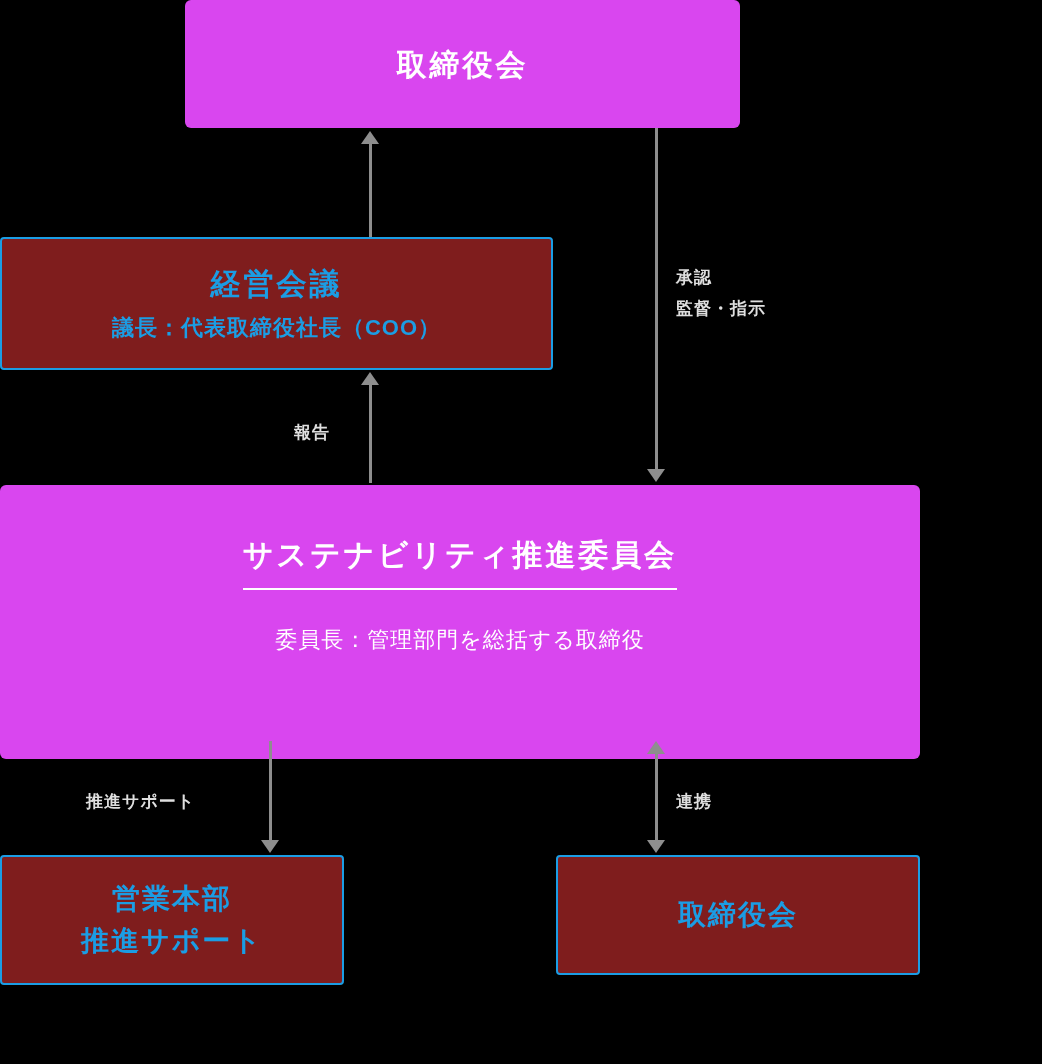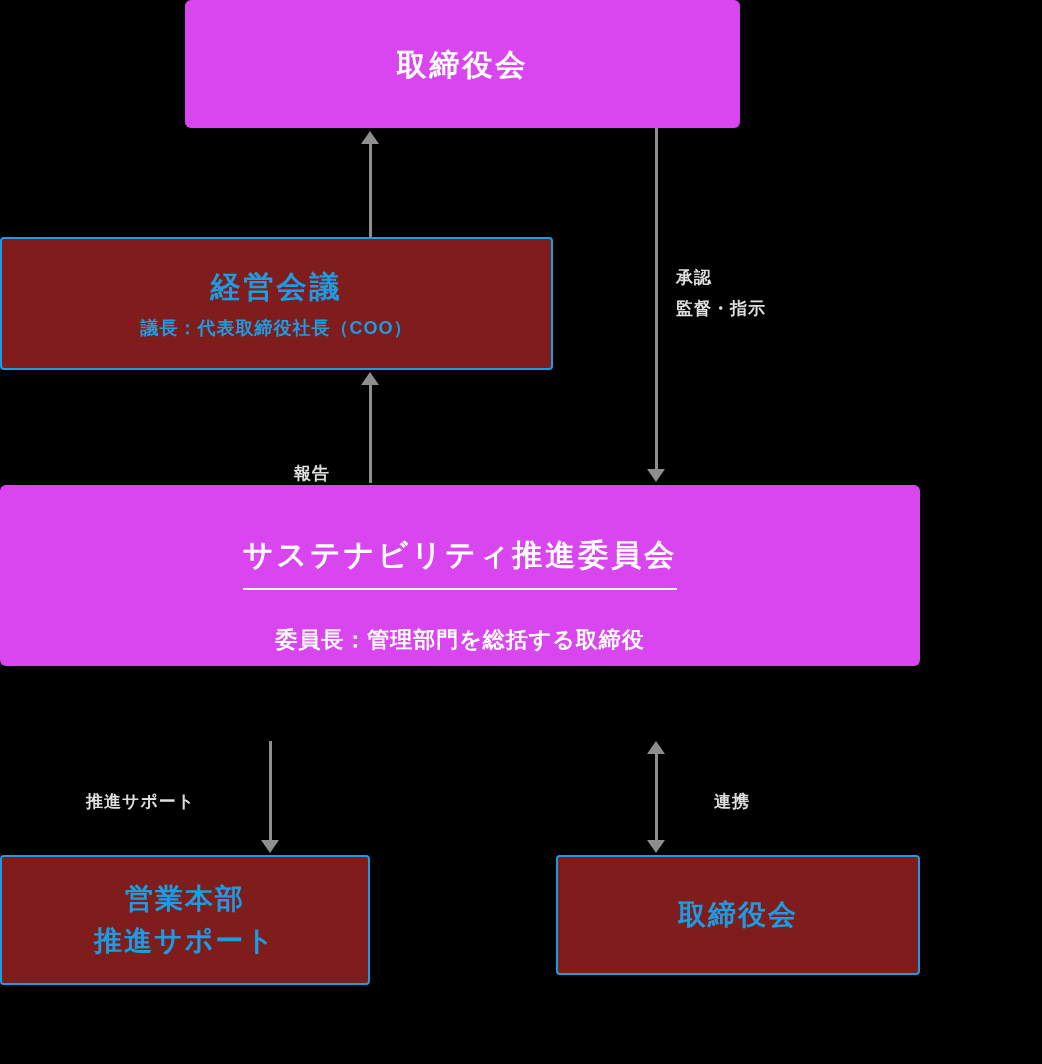--- a/index.html
+++ b/index.html
@@ -35,21 +35,21 @@
     color: #1B9DE4;
     border-radius: 4px;
   }
   .node-title {
     font-size: 30px;
     font-weight: 700;
     letter-spacing: 3px;
     line-height: 1.3;
   }
   .node-subtitle {
-    font-size: 18px;
+    font-size: 22px;
     font-weight: 600;
     letter-spacing: 1px;
     margin-top: 10px;
   }
   
   .committee-box {
     justify-content: flex-start;
     padding-top: 50px;
   }
   .committee-title {
@@ -57,21 +57,21 @@
     font-size: 30px;
     font-weight: 700;
     letter-spacing: 3px;
     padding-bottom: 12px;
     border-bottom: 2px solid #ffffff;
   }
   .committee-body {
     margin-top: 30px;
     text-align: center;
     font-size: 22px;
-    font-weight: 700;
+    font-weight: 400;
     letter-spacing: 1px;
     line-height: 40px;
   }
   .two-line {
     font-size: 28px;
     font-weight: 700;
     letter-spacing: 2px;
     line-height: 1.5;
   }
   
@@ -120,28 +120,28 @@
 
   <div class="node blue" style="left:185px; top:0; width:555px; height:128px;">
     <span class="node-title">取締役会</span>
   </div>
 
   <div class="node white" style="left:0; top:237px; width:553px; height:133px;">
     <span class="node-title">経営会議</span>
     <span class="node-subtitle">議長：代表取締役社長（COO）</span>
   </div>
 
-  <div class="node blue committee-box" style="left:0; top:485px; width:920px; height:181px;">
+  <div class="node blue committee-box" style="left:0; top:485px; width:920px; height:274px;">
     <span class="committee-title">サステナビリティ推進委員会</span>
     <div class="committee-body">
       <div>委員長：管理部門を総括する取締役</div>
     </div>
   </div>
 
-  <div class="node white" style="left:0; top:855px; width:370px; height:130px;text-align:center;">
+  <div class="node white" style="left:0; top:855px; width:344px; height:130px;text-align:center;">
     <div class="two-line">
       <div>営業本部</div>
       <div>推進サポート</div>
     </div>
   </div>
 
   <div class="node white" style="left:556px; top:855px; width:364px; height:120px;">
     <span class="two-line">取締役会</span>
   </div>
 
@@ -156,28 +156,28 @@
   </div>
   <div class="edge-label" style="left:676px; top:262px;">
     <div>承認</div>
     <div>監督・指示</div>
   </div>
 
   <div class="arrow" style="left:360px; top:372px; height:111px;">
     <div class="head up"></div>
     <div class="line"></div>
   </div>
-  <div class="edge-label" style="left:294px; top:417px;margin-top:41px;">報告</div>
+  <div class="edge-label" style="left:294px; top:417px;">報告</div>
 
   <div class="arrow" style="left:260px; top:741px; height:112px;">
     <div class="line"></div>
     <div class="head down"></div>
   </div>
   <div class="edge-label" style="left:86px; top:786px;text-align:center;">推進サポート</div>
 
   <div class="arrow" style="left:646px; top:741px; height:112px;">
     <div class="head up"></div>
     <div class="line"></div>
     <div class="head down"></div>
   </div>
-  <div class="edge-label" style="left:676px; top:786px;margin-left:38px;">連携</div>
+  <div class="edge-label" style="left:676px; top:786px;">連携</div>
 
 </div>
 
 </body></html>

